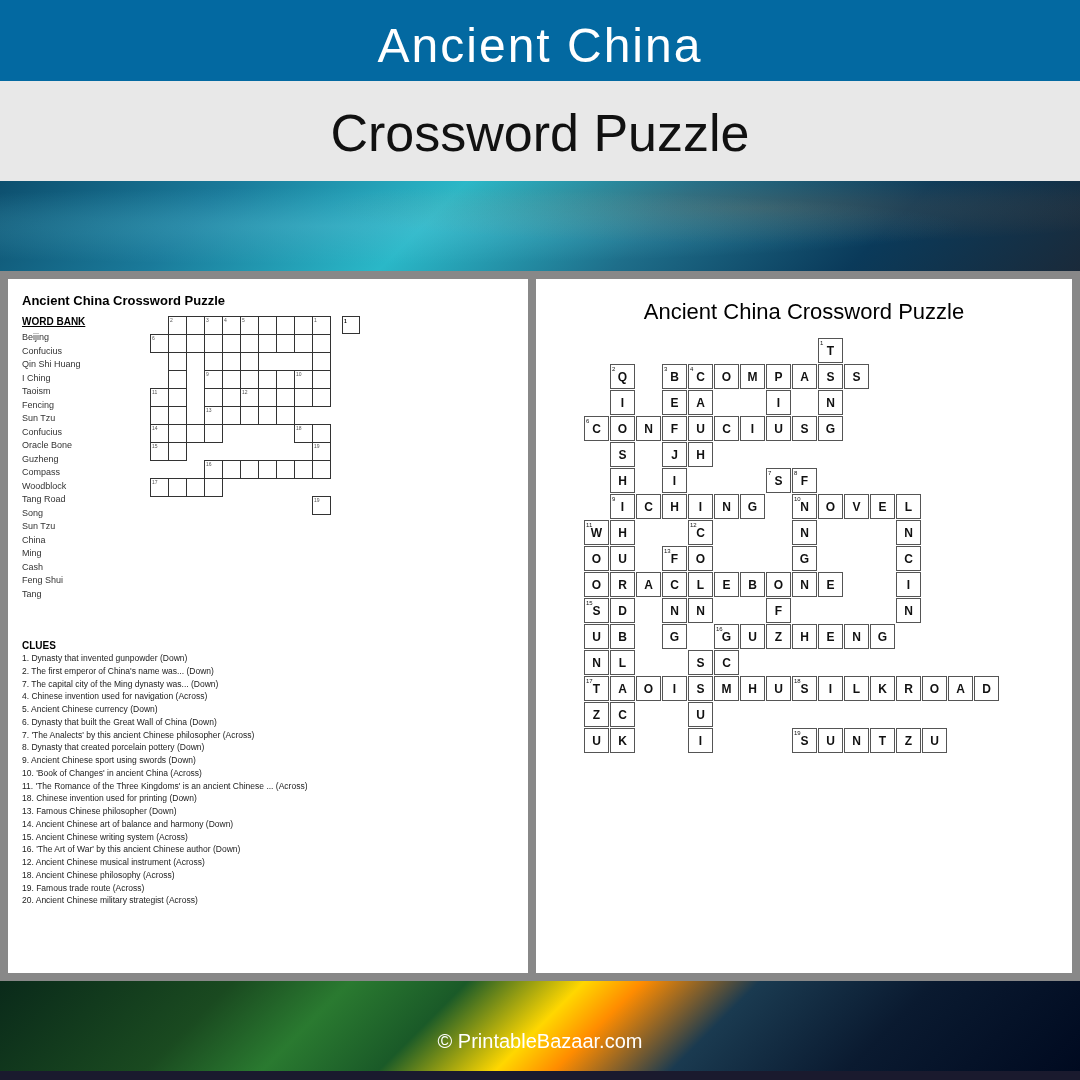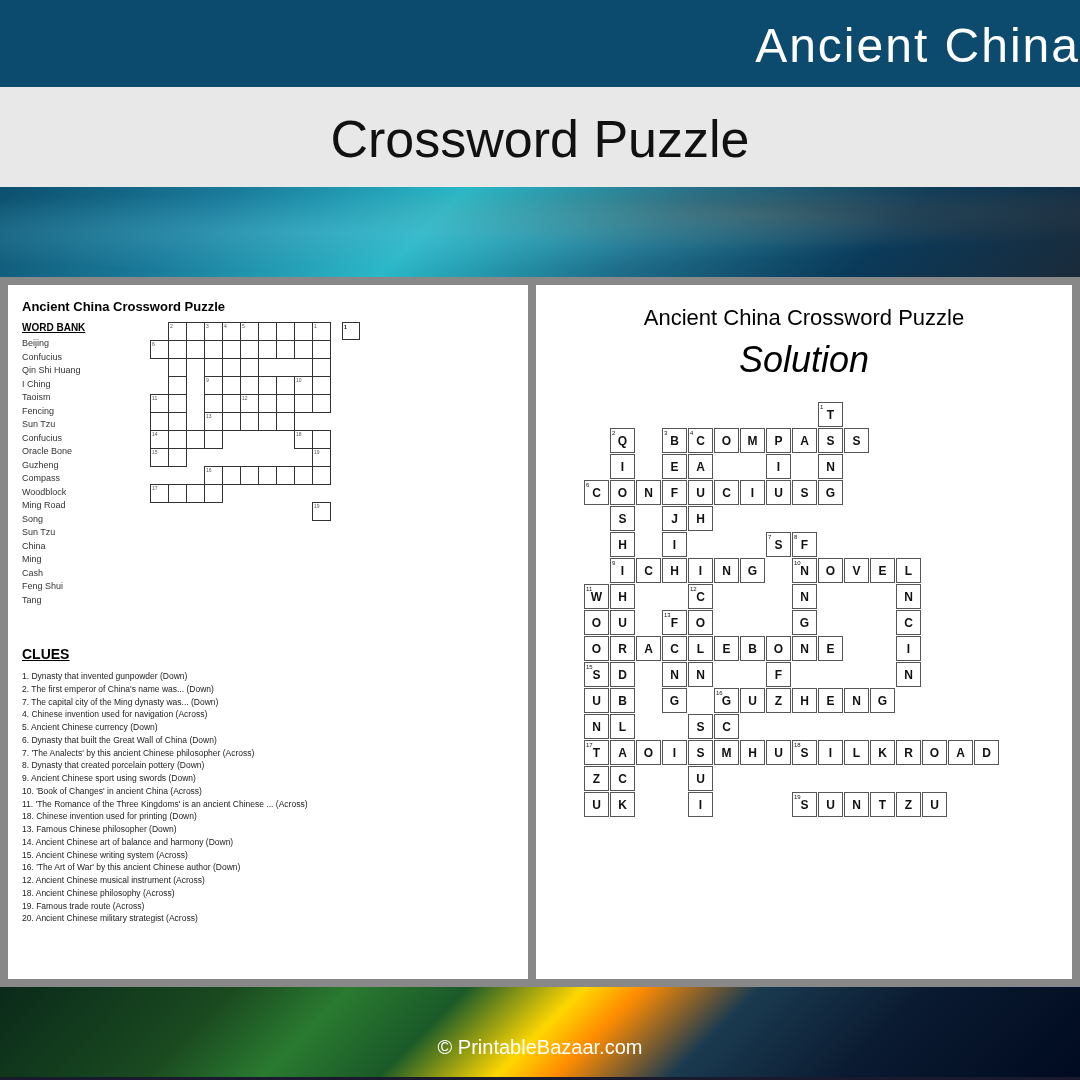--- a/index.html
+++ b/index.html
@@ -6,23 +6,23 @@
     body {
       width: 1080px;
       height: 1080px;
       overflow: hidden;
       font-family: Arial, sans-serif;
       background: #1a1a2e;
     }
 
     
     .header-top {
-      background: #0c4a6e;
-      text-align: right;
-      padding: 18px 0 14px;
+      background: #0369a1;
+      text-align: center;
+      padding: 18px 0 8px;
     }
     .header-top h1 {
       color: white;
       font-size: 48px;
       font-weight: normal;
       letter-spacing: 2px;
     }
     .header-subtitle {
       background: #e8e8e8;
       text-align: center;
@@ -81,24 +81,23 @@
       font-size: 9px;
       line-height: 1.5;
       margin-bottom: 8px;
       color: #333;
     }
 
     .clues-section {
       margin-top: 8px;
     }
     .clues-title {
-      font-size: 14px;
+      font-size: 10px;
       font-weight: bold;
-      text-decoration: underline;
-      margin-bottom: 8px;
+      margin-bottom: 1px;
     }
     .clue-item {
       font-size: 8.5px;
       line-height: 1.5;
       color: #222;
     }
 
     
     .panel-right {
       background: white;
@@ -172,21 +171,21 @@
             <div>Qin Shi Huang</div>
           <div>I Ching</div>
             <div>Taoism</div>
             <div>Fencing</div>
           <div>Sun Tzu</div>
             <div>Confucius</div>
             <div>Oracle Bone</div>
           <div>Guzheng</div>
             <div>Compass</div>
             <div>Woodblock</div>
-          <div>Ming Road</div>
+          <div>Tang Road</div>
             <div>Song</div>
             <div>Sun Tzu</div>
           <div>China</div>
             <div>Ming</div>
             <div>Cash</div>
           <div>Feng Shui</div>
             <div>Tang</div>
         </div>
       </div>
 
@@ -402,21 +401,20 @@
       <div class="clue-item">16. 'The Art of War' by this ancient Chinese author (Down)</div>
       <div class="clue-item">12. Ancient Chinese musical instrument (Across)</div>
       <div class="clue-item">18. Ancient Chinese philosophy (Across)</div>
       <div class="clue-item">19. Famous trade route (Across)</div>
       <div class="clue-item">20. Ancient Chinese military strategist (Across)</div>
     </div>
   </div>
 
   <div class="panel-right">
     <div class="solution-title">Ancient China Crossword Puzzle</div>
-    <div class="solution-subtitle">Solution</div>
 
     <div style="position:relative; width:460px; height:500px; margin:0 auto;">
 
       <div id="solution-grid-container" style="position:relative; width:460px; height:500px;">
           <div style="position: absolute; left: 244px; top: 5px; width: 25px; height: 25px; border: 1px solid rgb(85, 85, 85); background: white; font-size: 12px; font-weight: bold; display: flex; align-items: center; justify-content: center; color: rgb(17, 17, 17); font-family: Arial, sans-serif;">
             <span style="position: absolute; top: 1px; left: 1px; font-size: 6px; font-weight: normal; line-height: 1;">1</span>
             <span>T</span>
           </div>
           <div style="position: absolute; left: 36px; top: 31px; width: 25px; height: 25px; border: 1px solid rgb(85, 85, 85); background: white; font-size: 12px; font-weight: bold; display: flex; align-items: center; justify-content: center; color: rgb(17, 17, 17); font-family: Arial, sans-serif;">
             <span style="position: absolute; top: 1px; left: 1px; font-size: 6px; font-weight: normal; line-height: 1;">2</span>

